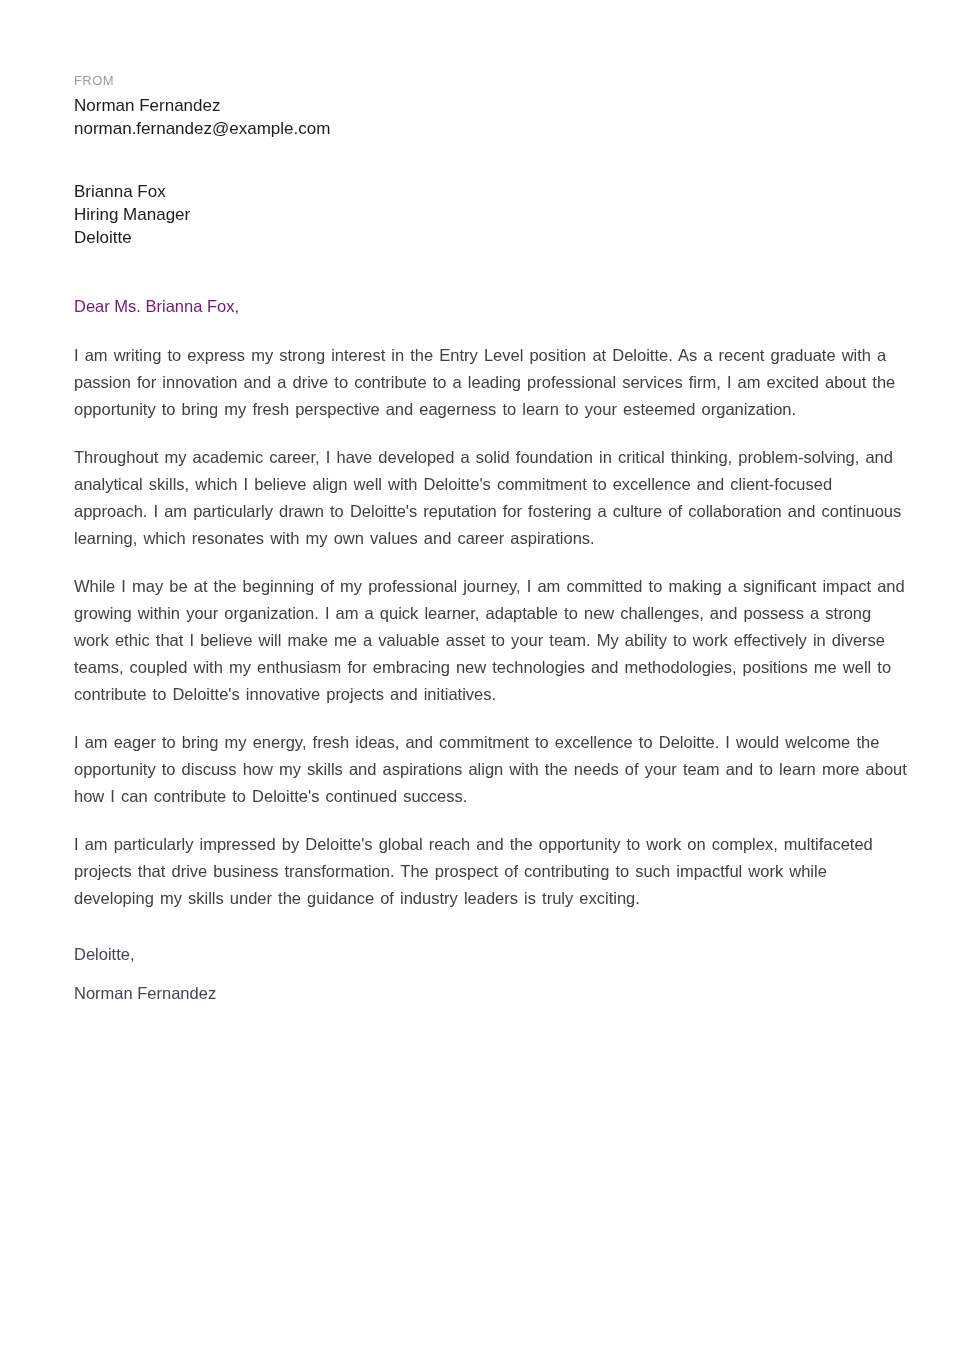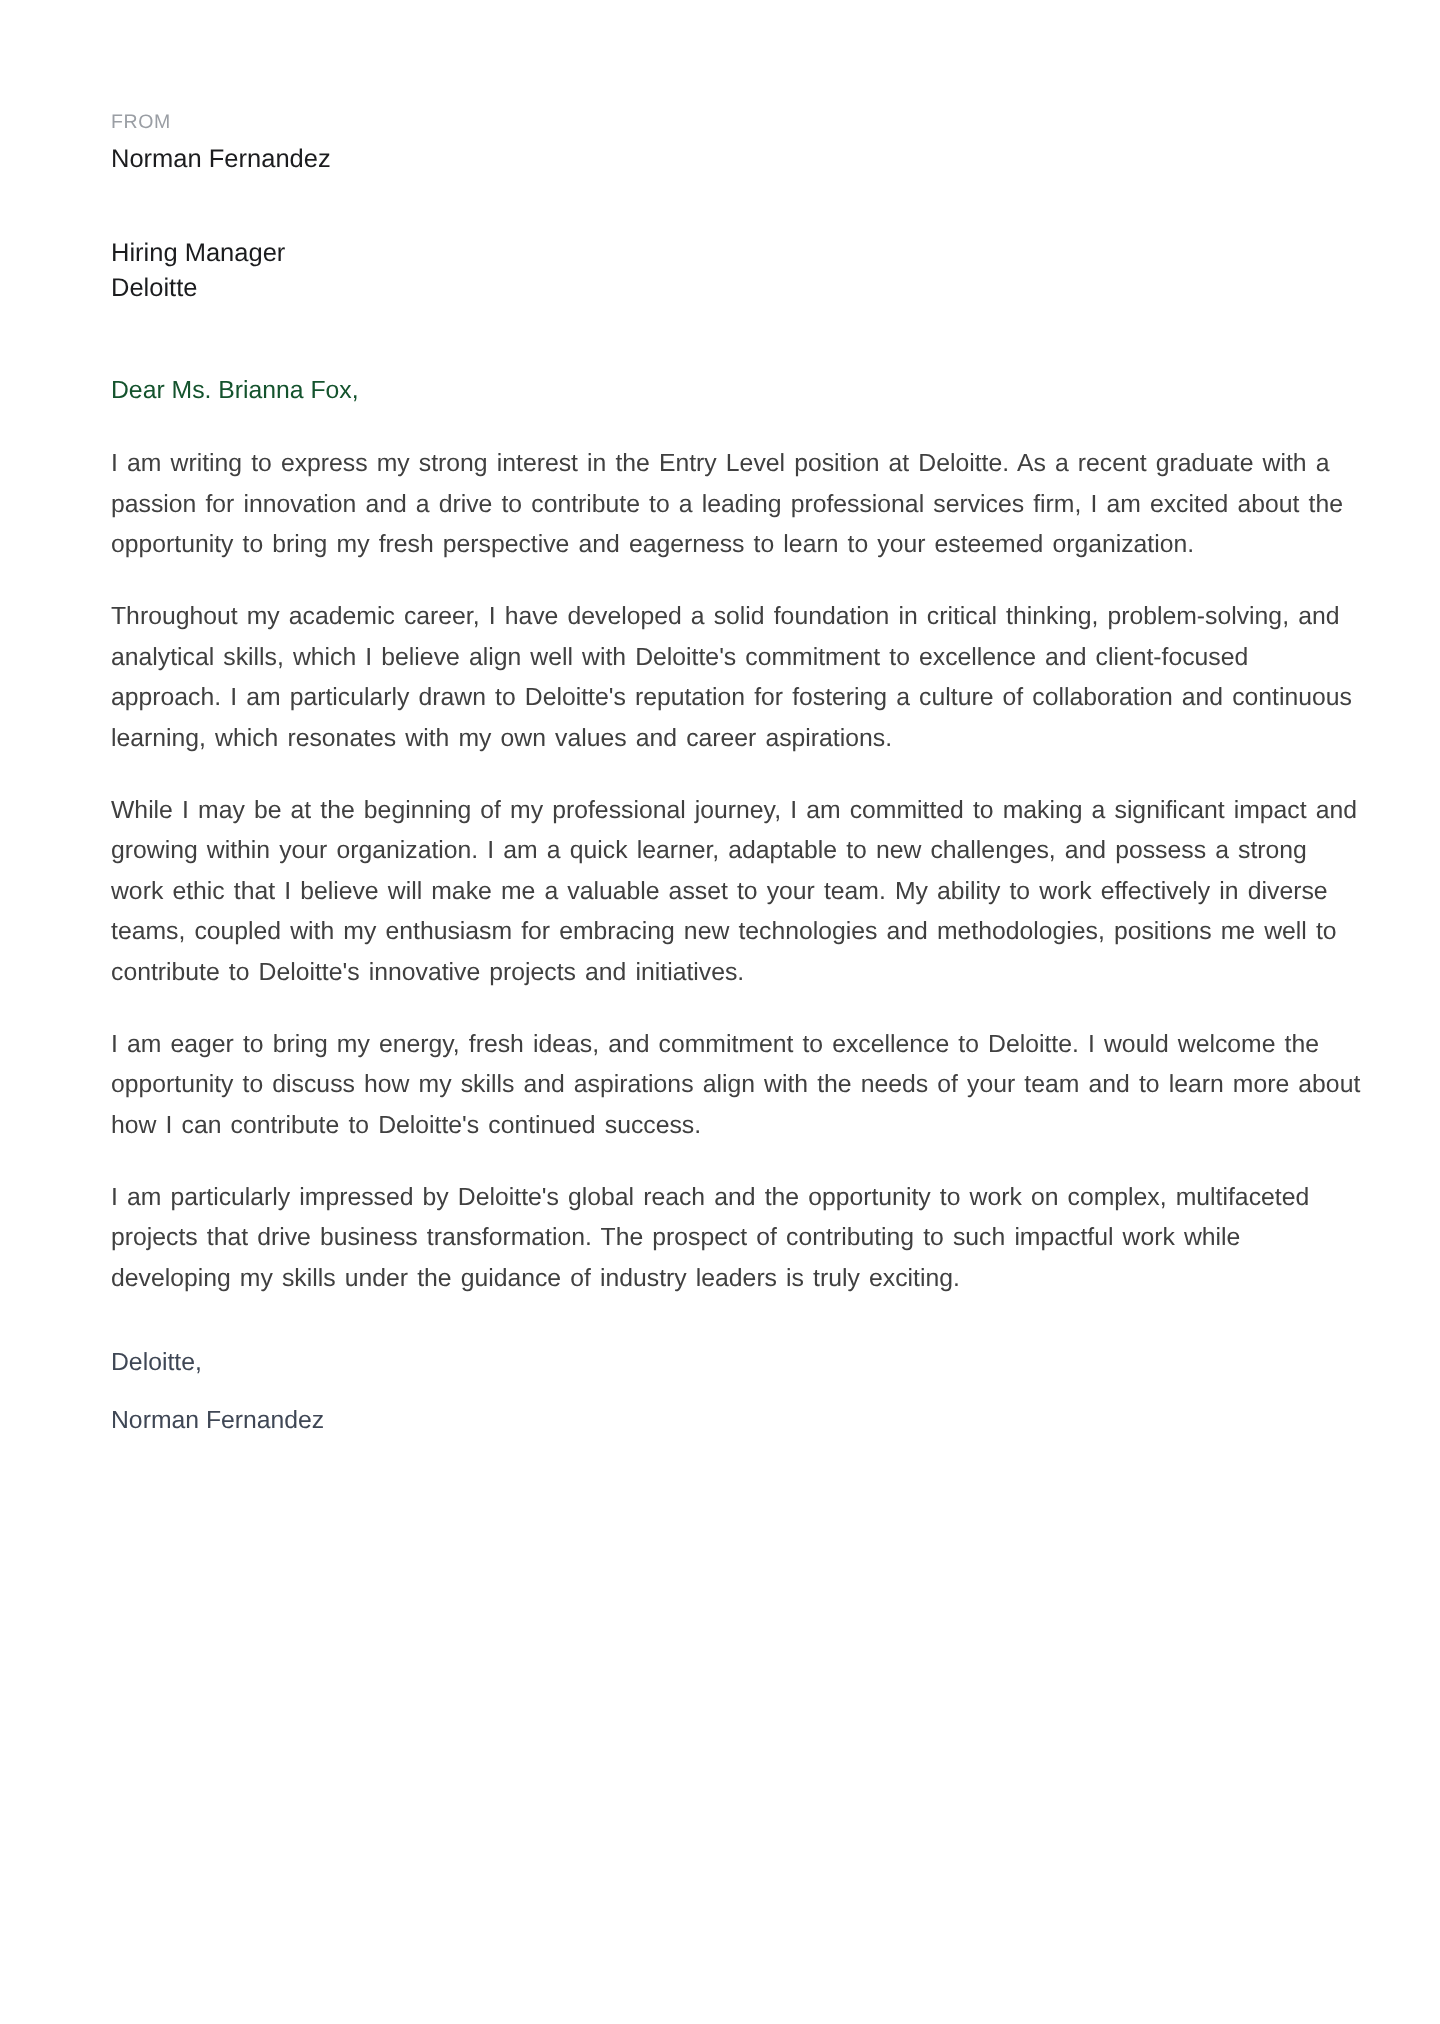--- a/index.html
+++ b/index.html
@@ -31,21 +31,21 @@
     color: #1b1c1e;
     font-weight: 400;
   }
   .sender-block { margin-top: 0; }
   .recipient-block { margin-top: 40px; }
   .addr-label { margin-bottom: 4px; }
   .greeting {
     margin-top: 44px;
     font-size: 16.5px;
     line-height: 27px;
-    color: #14532d;
+    color: #701a75;
   }
   .body-copy { margin-top: 22px; }
   .para {
     font-size: 16.5px;
     line-height: 27px;
     color: #404040;
     word-spacing: 1.5px;
     margin-bottom: 21px;
     max-width: 833px;
   }
@@ -63,23 +63,25 @@
   }
 </style>
 </head>
 <body>
 
 <div class="page">
 
   <div class="sender-block">
     <div class="addr-label">FROM</div>
     <div class="addr-line">Norman Fernandez</div>
+    <div class="addr-line">norman.fernandez@example.com</div>
   </div>
 
   <div class="recipient-block">
+    <div class="addr-line">Brianna Fox</div>
     <div class="addr-line">Hiring Manager</div>
     <div class="addr-line">Deloitte</div>
   </div>
 
   <div class="greeting">Dear Ms. Brianna Fox,</div>
 
   <div class="body-copy">
     <p class="para">I am writing to express my strong interest in the Entry Level position at Deloitte. As a recent graduate with a passion for innovation and a drive to contribute to a leading professional services firm, I am excited about the opportunity to bring my fresh perspective and eagerness to learn to your esteemed organization.</p>
     <p class="para">Throughout my academic career, I have developed a solid foundation in critical thinking, problem-solving, and analytical skills, which I believe align well with Deloitte's commitment to excellence and client-focused approach. I am particularly drawn to Deloitte's reputation for fostering a culture of collaboration and continuous learning, which resonates with my own values and career aspirations.</p>
     <p class="para">While I may be at the beginning of my professional journey, I am committed to making a significant impact and growing within your organization. I am a quick learner, adaptable to new challenges, and possess a strong work ethic that I believe will make me a valuable asset to your team. My ability to work effectively in diverse teams, coupled with my enthusiasm for embracing new technologies and methodologies, positions me well to contribute to Deloitte's innovative projects and initiatives.</p>

